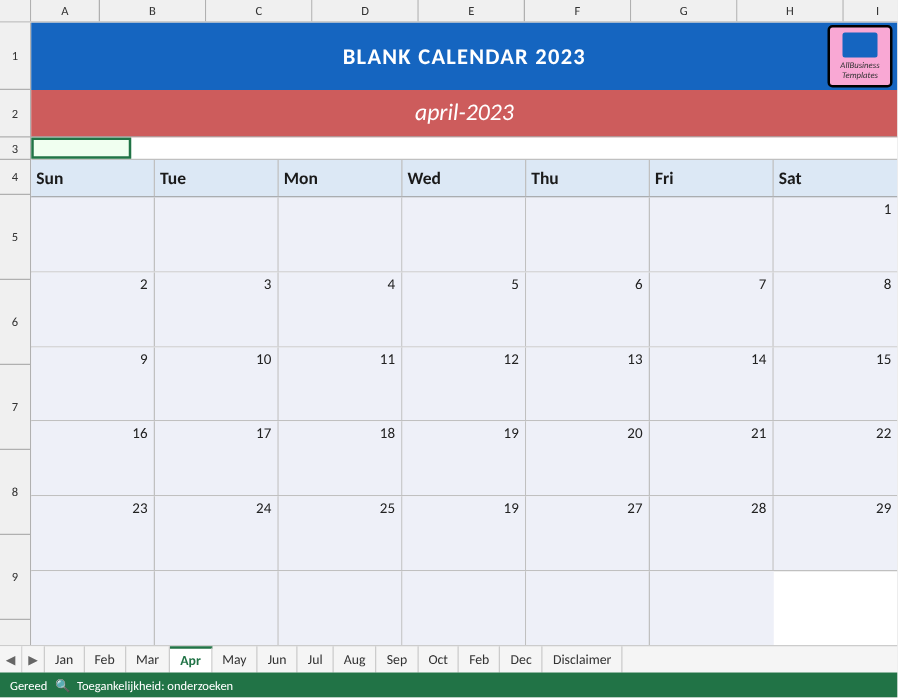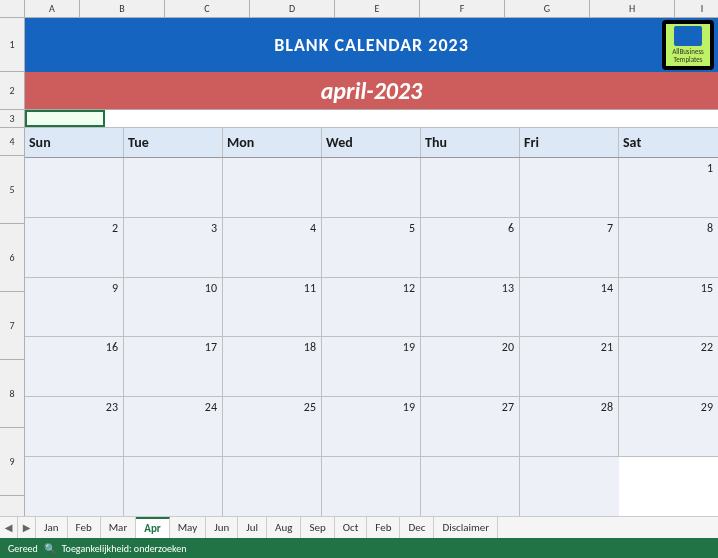--- a/index.html
+++ b/index.html
@@ -99,27 +99,28 @@
       text-align: center;
     }
 
     
     .logo-box {
       position: absolute;
       right: 4px;
       top: 2px;
       width: 52px;
       height: 50px;
-      background: #bef264;
-      border: 4px solid #000000;
+      background: #f9a8d4;
+      border: 2px solid #000000;
       border-radius: 4px;
       display: flex;
       flex-direction: column;
       align-items: center;
       justify-content: center;
+      font-style: italic;
     }
     .logo-screen {
       width: 28px;
       height: 20px;
       background: #1565C0;
       border-radius: 2px;
       margin-bottom: 2px;
     }
     .logo-text {
       font-size: 7px;
@@ -131,23 +132,23 @@
     
     .month-row {
       background: #CD5C5C;
       display: flex;
       align-items: center;
       justify-content: center;
       border-bottom: 1px solid #aaa;
     }
     .month-text {
       color: white;
-      font-size: 24px;
+      font-size: 19px;
       font-style: italic;
-      font-weight: 700;
+      font-weight: 400;
     }
 
     
     .empty-row {
       background: #fff;
       border-bottom: 1px solid #c0c0c0;
       display: flex;
       align-items: center;
     }
     .selected-cell {

